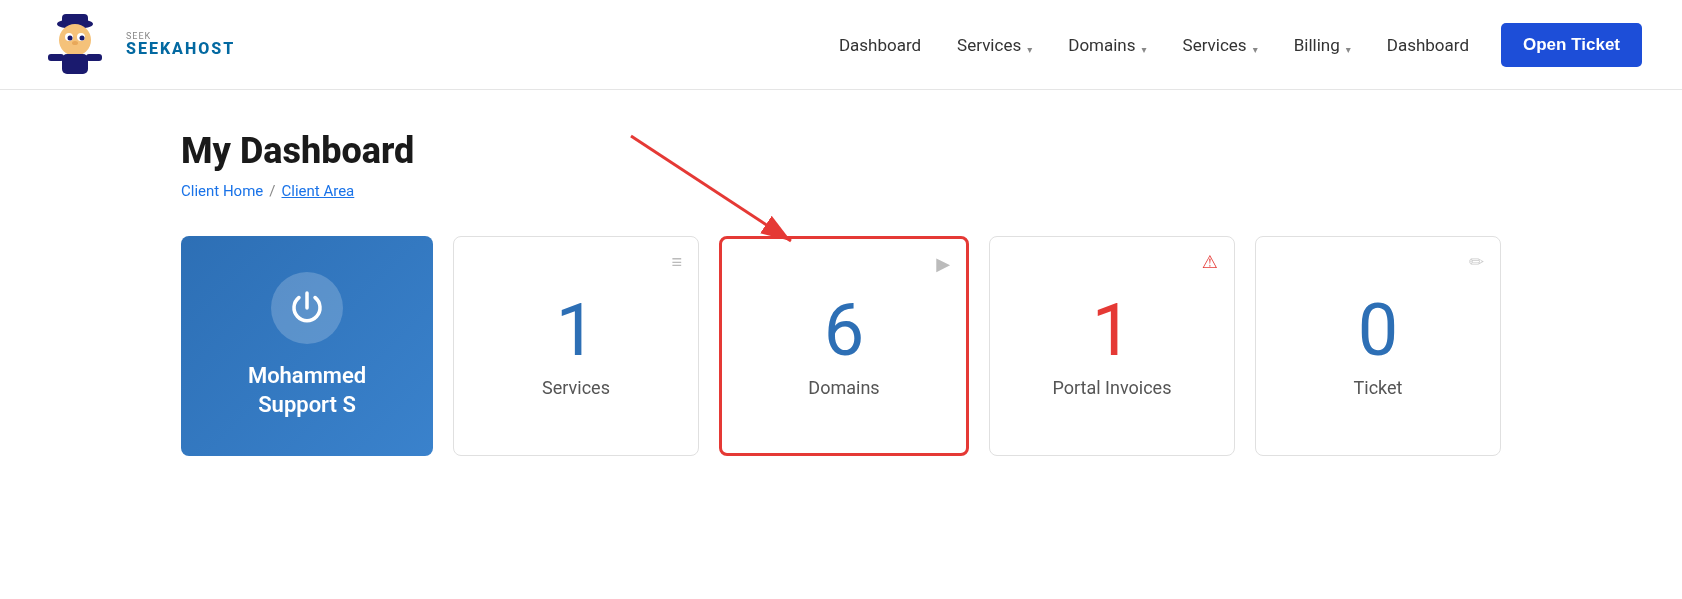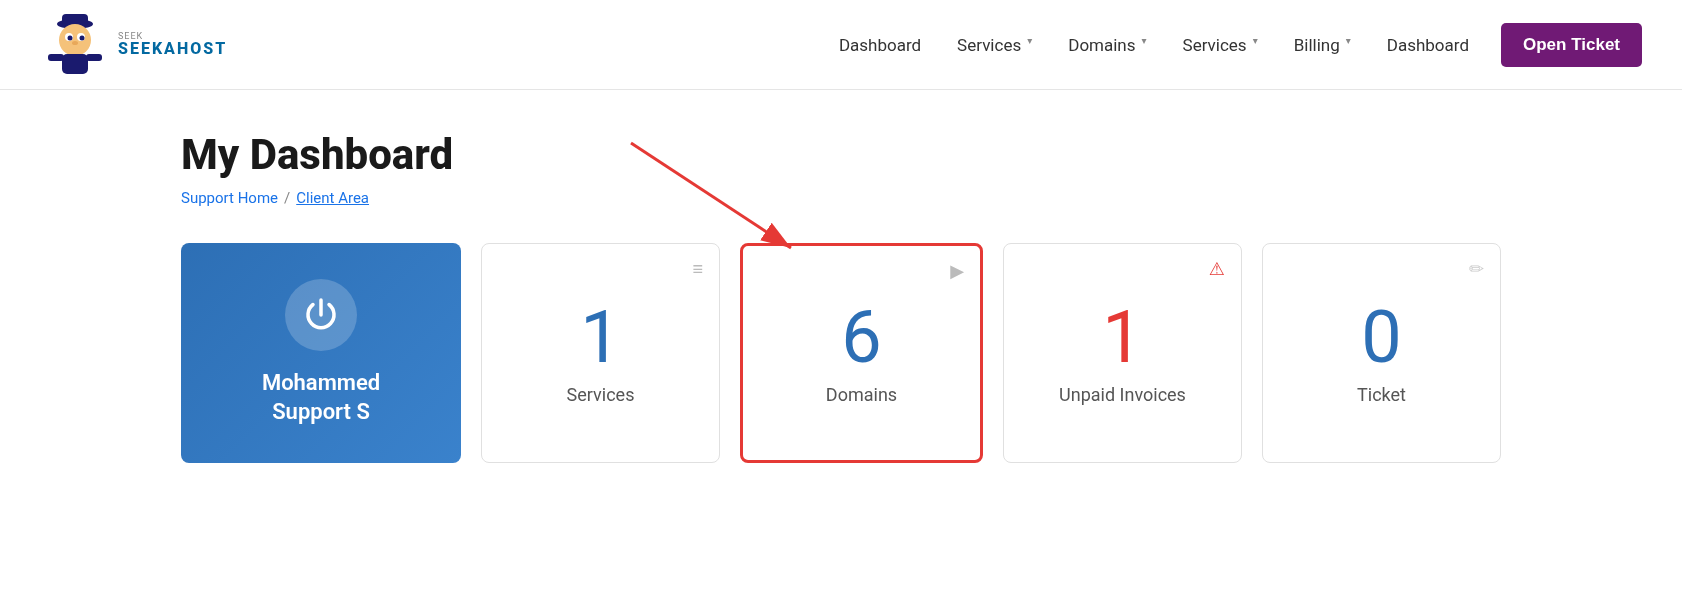--- a/index.html
+++ b/index.html
@@ -11,68 +11,68 @@
       align-items: center;
       justify-content: space-between;
       padding: 0 40px;
       height: 90px;
       background: #fff;
       border-bottom: 1px solid #e5e5e5;
     }
     .logo-area {
       display: flex;
       align-items: center;
-      gap: 8px;
+      gap: 16px;
     }
     .logo-icon {
       width: 70px;
       height: 70px;
     }
     nav {
       display: flex;
       align-items: center;
       gap: 8px;
     }
     .nav-item {
       display: flex;
-      align-items: flex-start;
+      align-items: flex-end;
       gap: 4px;
       padding: 8px 14px;
       font-size: 17px;
       color: #333;
       cursor: pointer;
       text-decoration: none;
       white-space: nowrap;
     }
     .nav-chevron {
       font-size: 10px;
       color: #888;
       margin-left: 2px;
     }
     .open-ticket-btn {
-      background: #701a75;
+      background: #1d4ed8;
       color: #fff;
       border: none;
       border-radius: 5px;
       padding: 12px 22px;
       font-size: 17px;
       font-weight: 600;
       cursor: pointer;
       white-space: nowrap;
       margin-left: 10px;
     }
 
     
     main {
       max-width: 1400px;
       margin: 0 auto;
       padding: 40px 40px 0 40px;
     }
     .page-title {
-      font-size: 42px;
+      font-size: 36px;
       font-weight: 800;
       color: #1a1a1a;
       margin-bottom: 10px;
     }
     .breadcrumb {
       display: flex;
       align-items: center;
       gap: 6px;
       margin-bottom: 36px;
       font-size: 15px;
@@ -95,21 +95,21 @@
       display: flex;
       gap: 20px;
       align-items: flex-start;
       position: relative;
     }
 
     
     .user-card {
       background: linear-gradient(135deg, #2d6fb5 0%, #3a82cc 100%);
       border-radius: 8px;
-      width: 280px;
+      width: 252px;
       min-height: 220px;
       display: flex;
       flex-direction: column;
       align-items: center;
       justify-content: center;
       padding: 30px 20px;
       flex-shrink: 0;
     }
     .user-power-icon {
       width: 72px;
@@ -244,21 +244,21 @@
       <span>Dashboard</span>
     </a>
     <button class="open-ticket-btn">Open Ticket</button>
   </nav>
 </header>
 
 <main>
   <h1 class="page-title">My Dashboard</h1>
 
   <div class="breadcrumb">
-    <a class="breadcrumb-link" href="#">Support Home</a>
+    <a class="breadcrumb-link" href="#">Client Home</a>
     <span class="breadcrumb-sep">/</span>
     <a class="breadcrumb-current" href="#">Client Area</a>
   </div>
 
   <div class="cards-wrapper">
 
     <svg class="red-arrow-svg" width="220" height="130" viewBox="0 0 220 130">
       <defs>
         <marker id="arrowhead" markerWidth="10" markerHeight="7" refX="10" refY="3.5" orient="auto">
           <polygon points="0 0, 10 3.5, 0 7" fill="#e53935"></polygon>
@@ -291,21 +291,21 @@
 
       <div class="stat-card highlighted">
         <span class="stat-card-icon">▶</span>
         <div class="stat-number">6</div>
         <div class="stat-label">Domains</div>
       </div>
 
       <div class="stat-card">
         <span class="stat-card-icon red">⚠</span>
         <div class="stat-number red">1</div>
-        <div class="stat-label">Unpaid Invoices</div>
+        <div class="stat-label">Portal Invoices</div>
       </div>
 
       <div class="stat-card">
         <span class="stat-card-icon" style="color:#ccc;">✏</span>
         <div class="stat-number">0</div>
         <div class="stat-label">Ticket</div>
       </div>
 
     </div>
   </div>

